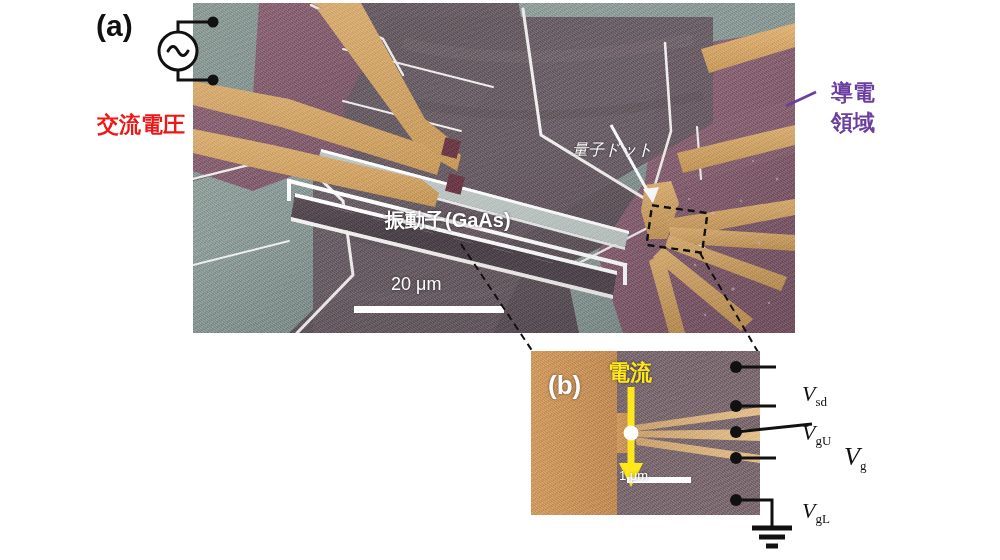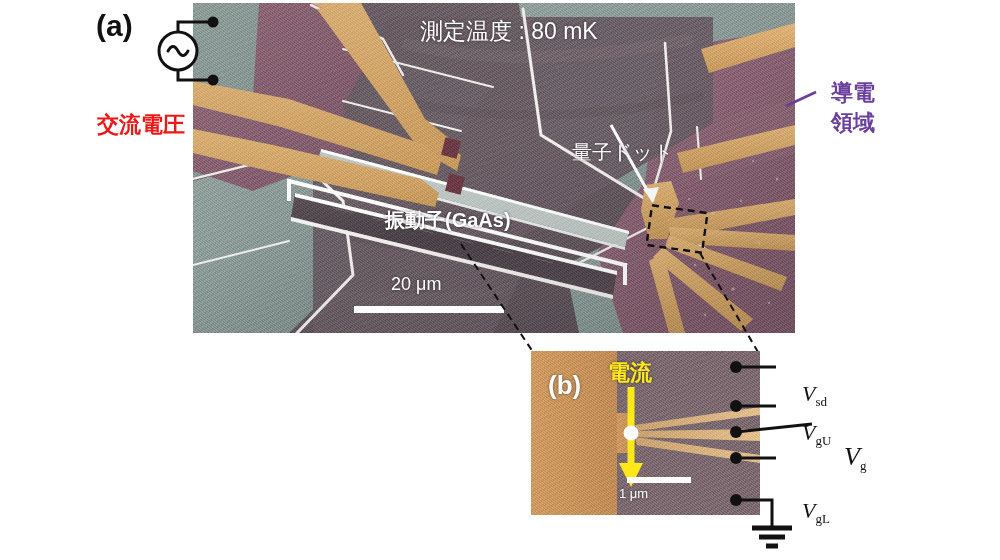--- a/index.html
+++ b/index.html
@@ -45,21 +45,21 @@
   }
   .b-letter{
     font-size:26px;font-weight:bold;color:#ffffff;
     text-shadow:0 0 3px rgba(0,0,0,.5);
   }
   .red-txt{color:#f11616;font-size:22px;font-weight:bold;text-align:center;}
   .purple-txt{color:#6b3fa0;font-size:22px;font-weight:bold;text-align:center;}
   .yellow-txt{color:#ffe81a;font-size:22px;font-weight:bold;
               text-shadow:0 0 3px rgba(0,0,0,.55);}
   .temp-txt{font-size:23px;}
-  .qd-txt{font-size:20px;}
+  .qd-txt{font-size:16px;font-style:italic;}
   .res-txt{font-size:20px;}
   .scale-txt{font-size:18px;}
   .scale1-txt{font-size:13px;}
   .vlabel{
     position:absolute;color:#111;font-family:"Liberation Serif","DejaVu Serif",serif;
     font-style:italic;font-size:22px;white-space:pre;
   }
   .vlabel .sub{font-size:13px;font-style:normal;vertical-align:-0.35em;
                font-family:"Liberation Serif","DejaVu Serif",serif;}
   svg{overflow:visible;}
@@ -200,21 +200,20 @@
       </g>
 
       <rect x="0" y="0" width="602" height="330" fill="none"></rect>
     </svg>
     <div class="noise"></div>
     <div class="shade"></div>
   </div>
 
   <div class="lbl panel-letter" style="left:96px;top:8px;">(a)</div>
 
-  <div class="lbl white-txt temp-txt" style="left:420px;top:18px;">測定温度 : 80 mK</div>
 
   <div class="lbl white-txt qd-txt" style="left:572px;top:141px;">量子ドット</div>
 
   <div class="lbl white-txt res-txt" style="left:385px;top:209px;font-weight:bold;">振動子(GaAs)</div>
 
   <div class="lbl white-txt scale-txt" style="left:391px;top:274px;">20 μm</div>
   <div style="position:absolute;left:354px;top:306px;width:150px;height:7px;background:#ffffff;"></div>
 
   <div class="lbl red-txt" style="left:88px;top:112px;width:106px;">交流電圧</div>
 
@@ -277,21 +276,21 @@
 
       <circle cx="100" cy="82" r="7.5" fill="#ffffff"></circle>
 
       <rect x="96" y="126" width="64" height="6" fill="#ffffff"></rect>
     </svg>
     <div class="noise"></div>
   </div>
 
   <div class="lbl b-letter" style="left:548px;top:370px;">(b)</div>
   <div class="lbl yellow-txt" style="left:608px;top:360px;">電流</div>
-  <div class="lbl white-txt scale1-txt" style="left:619px;top:486px;">1 μm</div>
+  <div class="lbl white-txt scale1-txt" style="left:619px;top:468px;">1 μm</div>
 
   <svg class="fig">
 
     <circle cx="736" cy="367" r="6" fill="#111111"></circle>
     <line x1="736" y1="367" x2="776" y2="367" stroke="#111111" stroke-width="3"></line>
 
     <circle cx="736" cy="406" r="6" fill="#111111"></circle>
     <line x1="736" y1="406" x2="776" y2="406" stroke="#111111" stroke-width="3"></line>
 
     <circle cx="736" cy="432" r="6" fill="#111111"></circle>

